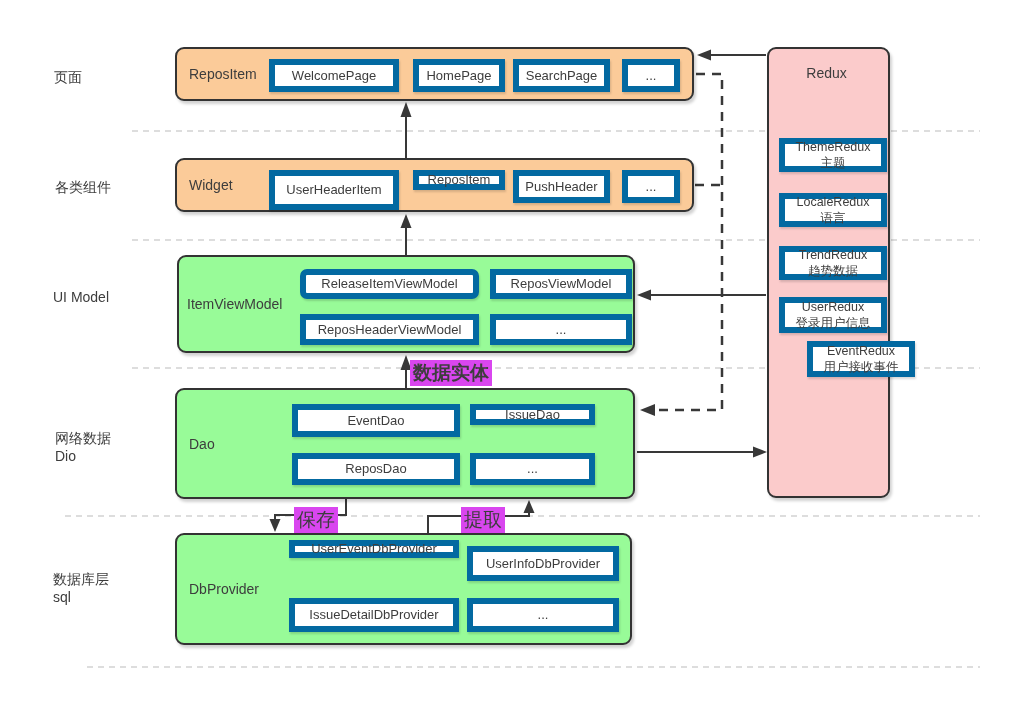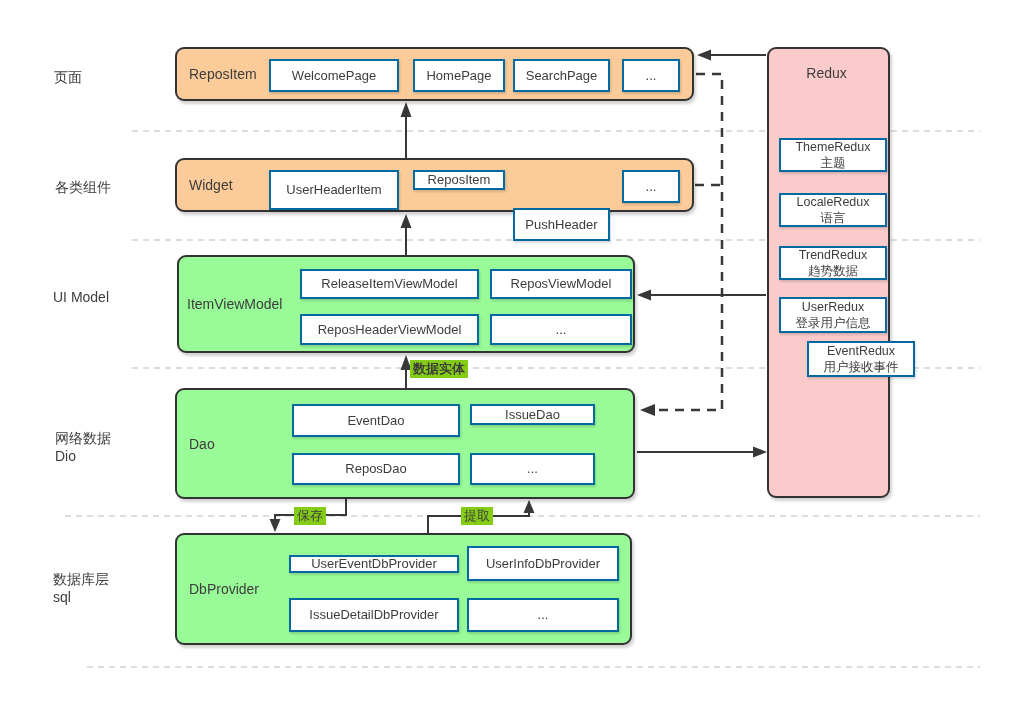--- a/index.html
+++ b/index.html
@@ -20,33 +20,33 @@
   .pink{background:#fbcbcb;}
   .c-label{
     position:absolute;left:12px;top:50%;transform:translateY(-50%);
     font-size:14px;white-space:nowrap;
   }
   .c-label--top{
     left:0;right:4px;top:16px;transform:none;text-align:center;
   }
   .inner-box{
     position:absolute;box-sizing:border-box;background:#ffffff;
-    border:2px solid #0369a1;
+    border:6px solid #0369a1;
     display:flex;align-items:center;justify-content:center;
     font-size:13px;text-align:center;
     box-shadow:1px 2px 2px rgba(0,0,0,0.15);
     white-space:pre-line;line-height:16px;
   }
   .redux-item{font-size:12.5px;}
   .left-label{
     position:absolute;font-size:14px;text-align:left;
     white-space:pre-line;line-height:18px;z-index:2;
   }
   .edge-label{
-    position:absolute;font-size:13px;background:#84cc16;
+    position:absolute;font-size:19px;background:#d946ef;
     padding:0 3px;z-index:3;white-space:nowrap;
   }
   .edge-label--bold{font-weight:bold;}
 </style>
 </head>
 <body>
 
 <div class="canvas">
 
   <svg class="layer" width="1015" height="709" viewBox="0 0 1015 709">
@@ -114,43 +114,43 @@
     <div class="inner-box" style="left:92px;top:10px;width:130px;height:33px;">WelcomePage</div>
     <div class="inner-box" style="left:236px;top:10px;width:92px;height:33px;">HomePage</div>
     <div class="inner-box" style="left:336px;top:10px;width:97px;height:33px;">SearchPage</div>
     <div class="inner-box" style="left:445px;top:10px;width:58px;height:33px;">...</div>
   </div>
 
   <div class="container orange" style="left:175px;top:158px;width:519px;height:54px;">
     <span class="c-label">Widget</span>
     <div class="inner-box" style="left:92px;top:10px;width:130px;height:40px;">UserHeaderItem</div>
     <div class="inner-box" style="left:236px;top:10px;width:92px;height:20px;">ReposItem</div>
-    <div class="inner-box" style="left:336px;top:10px;width:97px;height:33px;margin-top:38px;">PushHeader</div>
+    <div class="inner-box" style="left:336px;top:10px;width:97px;height:33px;">PushHeader</div>
     <div class="inner-box" style="left:445px;top:10px;width:58px;height:33px;">...</div>
   </div>
 
   <div class="container green" style="left:177px;top:255px;width:458px;height:98px;">
     <span class="c-label" style="left:8px;">ItemViewModel</span>
-    <div class="inner-box" style="left:121px;top:12px;width:179px;height:30px;">ReleaseItemViewModel</div>
+    <div class="inner-box" style="left:121px;top:12px;width:179px;height:30px;border-radius:7px;">ReleaseItemViewModel</div>
     <div class="inner-box" style="left:311px;top:12px;width:142px;height:30px;">ReposViewModel</div>
     <div class="inner-box" style="left:121px;top:57px;width:179px;height:31px;">ReposHeaderViewModel</div>
     <div class="inner-box" style="left:311px;top:57px;width:142px;height:31px;">...</div>
   </div>
 
   <div class="container green" style="left:175px;top:388px;width:460px;height:111px;">
     <span class="c-label">Dao</span>
     <div class="inner-box" style="left:115px;top:14px;width:168px;height:33px;">EventDao</div>
     <div class="inner-box" style="left:293px;top:14px;width:125px;height:21px;">IssueDao</div>
     <div class="inner-box" style="left:115px;top:63px;width:168px;height:32px;">ReposDao</div>
     <div class="inner-box" style="left:293px;top:63px;width:125px;height:32px;">...</div>
   </div>
 
   <div class="container green" style="left:175px;top:533px;width:457px;height:112px;">
     <span class="c-label">DbProvider</span>
-    <div class="inner-box" style="left:112px;top:20px;width:170px;height:18px;">UserEventDbProvider</div>
+    <div class="inner-box" style="left:112px;top:5px;width:170px;height:18px;">UserEventDbProvider</div>
     <div class="inner-box" style="left:290px;top:11px;width:152px;height:35px;">UserInfoDbProvider</div>
     <div class="inner-box" style="left:112px;top:63px;width:170px;height:34px;">IssueDetailDbProvider</div>
     <div class="inner-box" style="left:290px;top:63px;width:152px;height:34px;">...</div>
   </div>
 
   <div class="container pink" style="left:767px;top:47px;width:123px;height:451px;">
     <span class="c-label c-label--top">Redux</span>
     <div class="inner-box redux-item" style="left:10px;top:89px;width:108px;height:34px;">ThemeRedux
 主题</div>
     <div class="inner-box redux-item" style="left:10px;top:144px;width:108px;height:34px;">LocaleRedux

